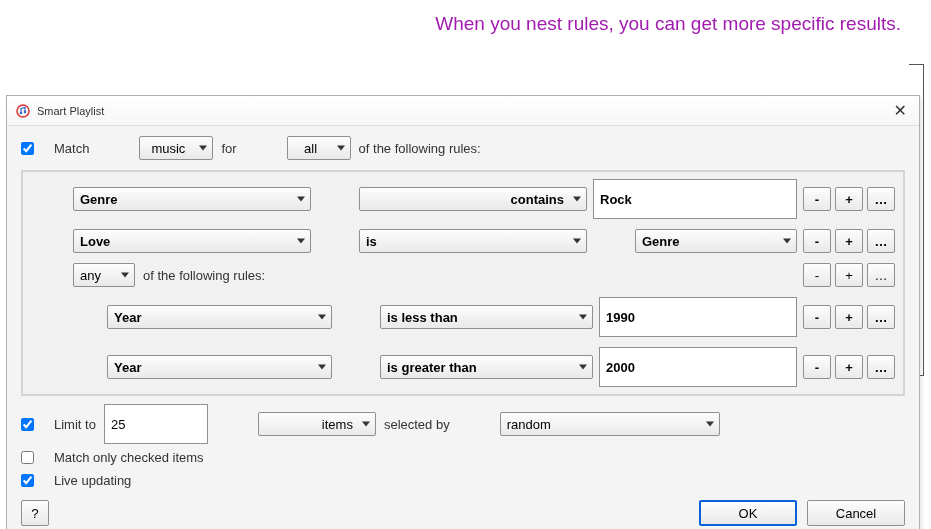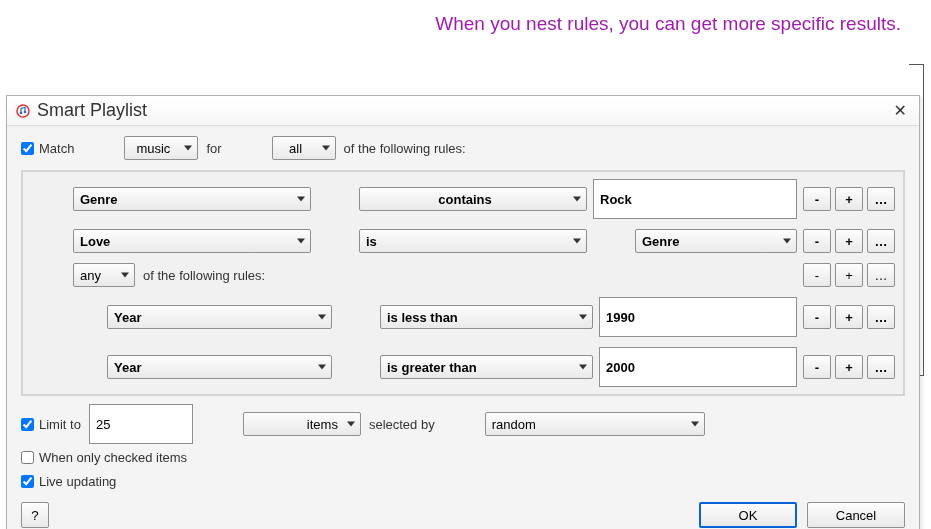--- a/index.html
+++ b/index.html
@@ -37,39 +37,40 @@
     align-items: center;
     background: linear-gradient(#fff,#f6f6f6);
     border-bottom: 1px solid #ddd;
     padding: 0 8px;
   }
   .titlebar .icon {
     width: 16px; height: 16px;
     margin-right: 6px;
     display:flex;align-items:center;justify-content:center;
   }
-  .titlebar .title { flex: 1; font-size: 18px; color:#333; }
+  .titlebar .title { flex: 1; font-size: 11px; color:#333; }
   .titlebar .close {
     font-size: 16px;
     padding: 0 4px;
     cursor: default;
     color:#333;
   }
   .body {
     padding: 10px 14px 12px;
   }
   .match-row {
     display: flex;
     align-items: center;
     gap: 8px;
     margin-bottom: 10px;
   }
   .checkbox {
     display: inline-flex;
-    gap: 5px;
+    align-items: center;
+    gap: 20px;
   }
   .checkbox input { margin:0; }
   .select {
     appearance: none;
     background: linear-gradient(#fdfdfd,#e9e9e9);
     border: 1px solid #8f8f8f;
     border-radius: 2px;
     font: inherit;
     height: 24px;
     padding: 2px 22px 2px 6px;
@@ -221,21 +222,21 @@
       <span class="select-wrap"><button class="select" style="width:74px">music</button></span>
       <span>for</span>
       <span class="select-wrap"><button class="select" style="width:64px">all</button></span>
       <span>of the following rules:</span>
     </div>
 
     <div class="inner-panel">
 
       <div class="rule-row">
         <span class="select-wrap field-select"><button class="select" style="width:238px;text-align:left">Genre</button></span>
-        <span class="select-wrap op-select"><button class="select" style="width:228px;text-align:center">contains</button></span>
+        <span class="select-wrap op-select"><button class="select" style="width:228px;text-align:right">contains</button></span>
         <input class="textinput value-input" value="Rock" style="">
         <div class="btn-grp">
           <button class="sq-btn">-</button>
           <button class="sq-btn">+</button>
           <button class="sq-btn">…</button>
         </div>
       </div>
 
       <div class="rule-row">
         <span class="select-wrap field-select"><button class="select" style="width:238px;text-align:left">Love</button></span>
@@ -289,21 +290,21 @@
       </label>
       <input class="textinput num-input" value="25" style="">
       <span class="select-wrap"><button class="select" style="width:118px;text-align:right">items</button></span>
       <span>selected by</span>
       <span class="select-wrap"><button class="select" style="width:220px;text-align:left">random</button></span>
     </div>
 
     <div class="chk-row">
       <label class="checkbox">
         <input type="checkbox" style="">
-        <span>When only checked items</span>
+        <span>Match only checked items</span>
       </label>
     </div>
 
     <div class="chk-row">
       <label class="checkbox">
         <input type="checkbox" checked="" style="">
         <span>Live updating</span>
       </label>
     </div>
 

